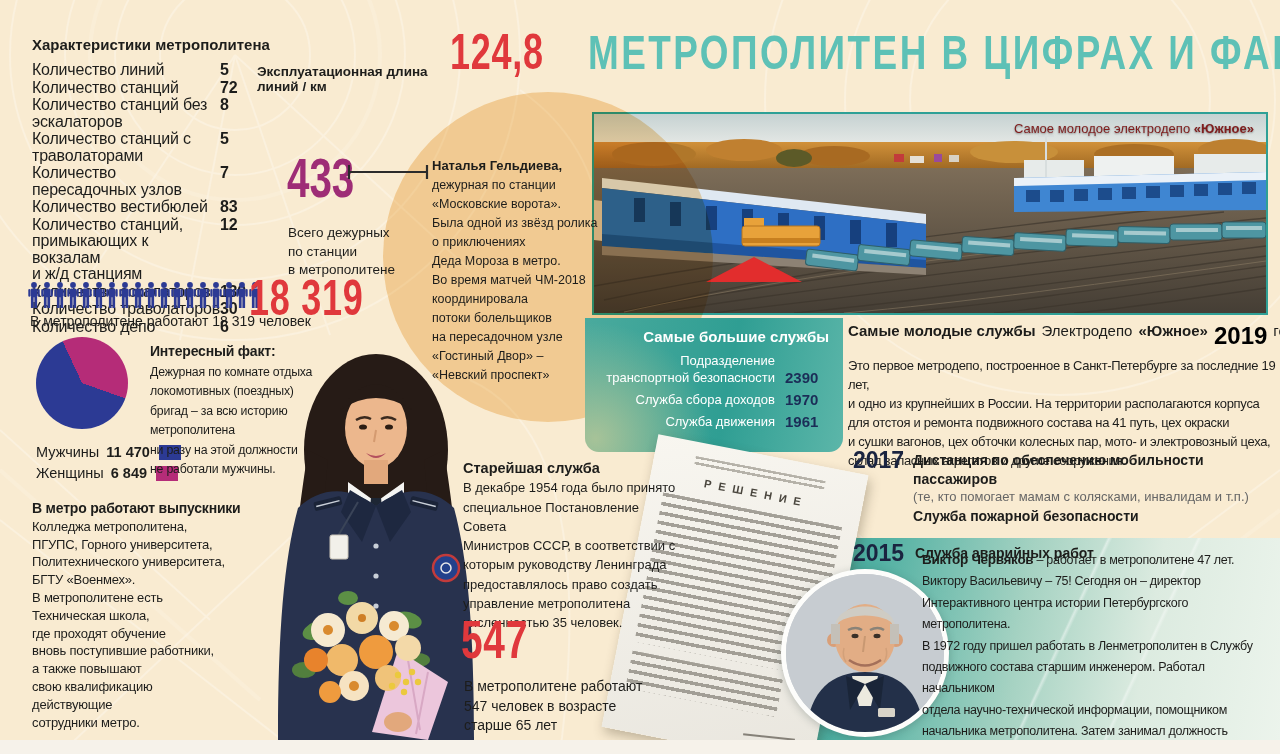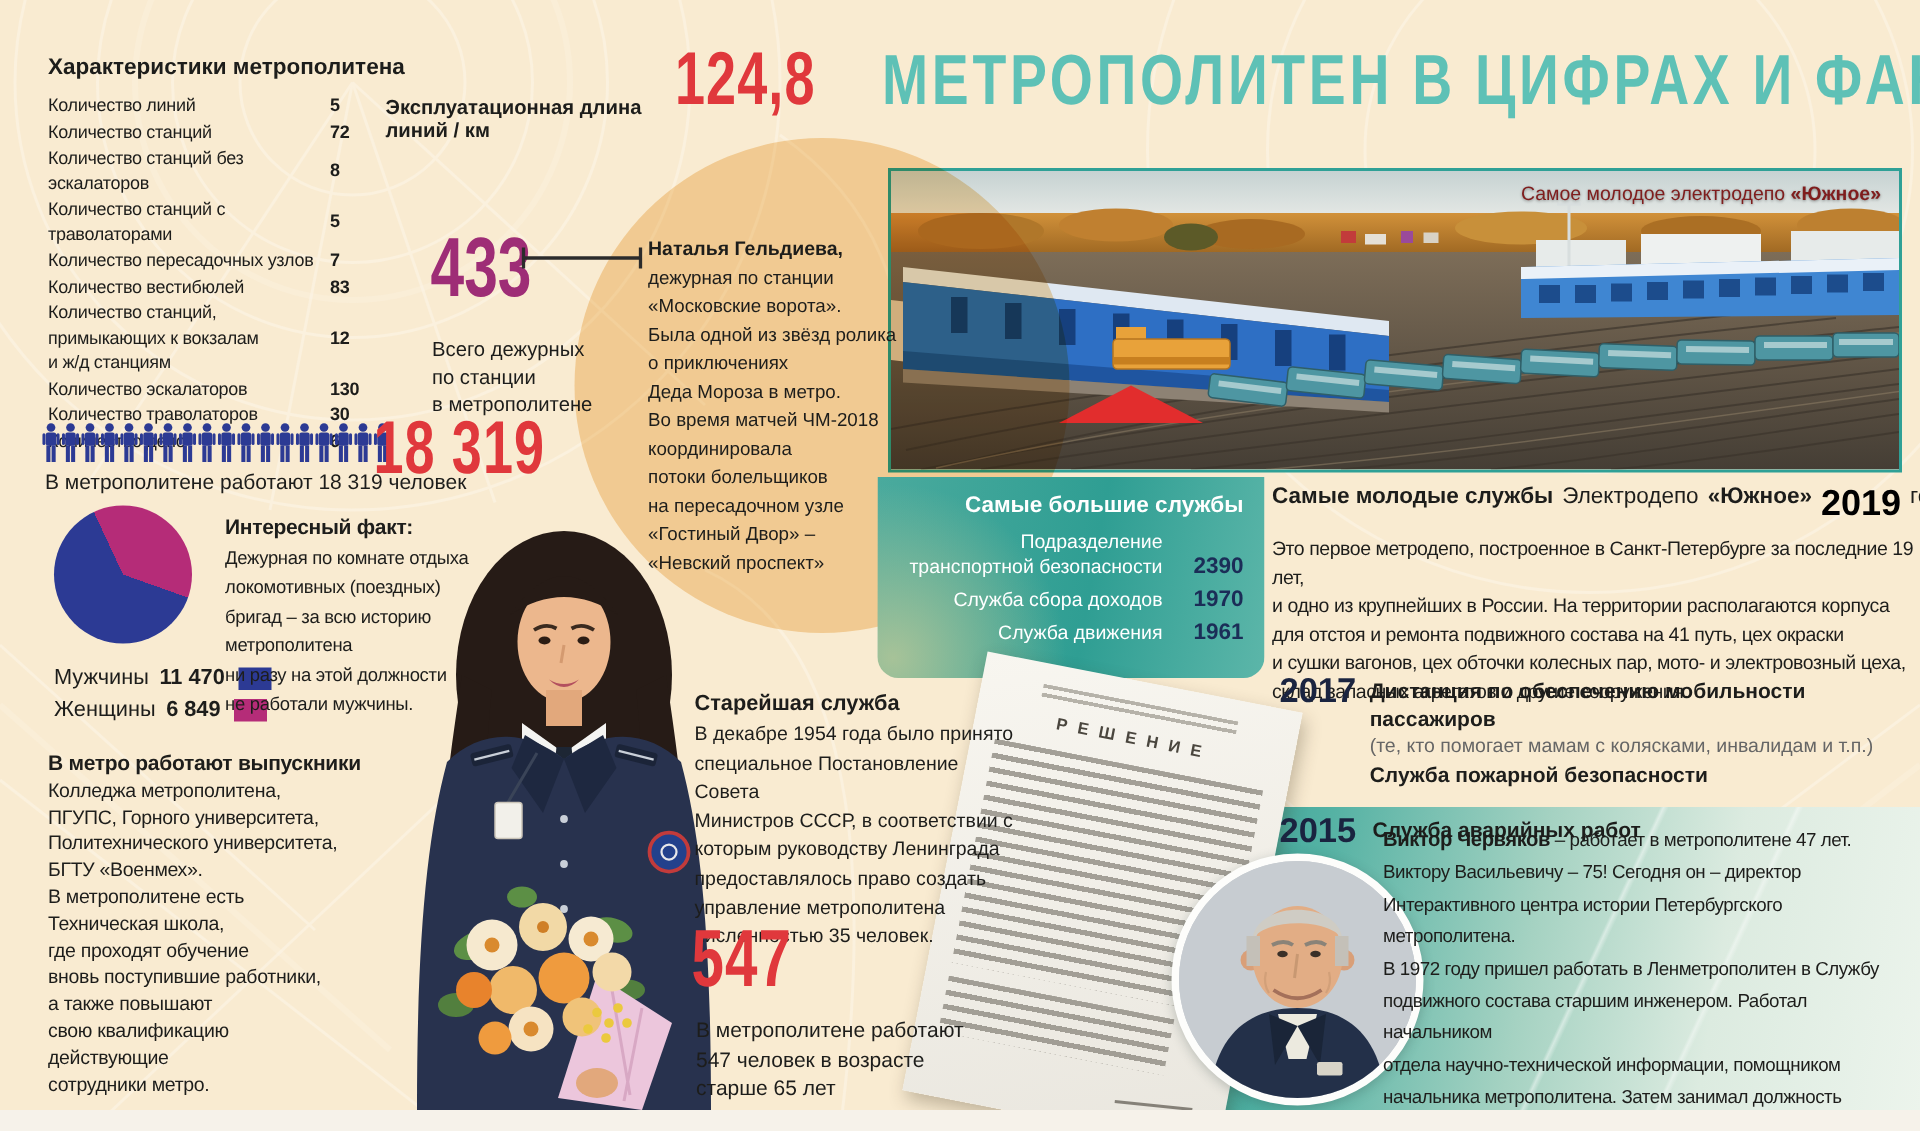--- a/index.html
+++ b/index.html
@@ -8,21 +8,21 @@
   .abs{position:absolute}
   .pl{white-space:pre-line}
   svg{display:block}
 
   .map-bg{left:0;top:0;z-index:0;opacity:.55}
   .bottom-strip{left:0;top:740px;width:1280px;height:14px;background:#f6f2ea;z-index:6}
 
   
   .stats-heading{left:32px;top:36px;font-size:15px;font-weight:700;z-index:5}
   .stats{left:32px;top:62px;width:214px;z-index:5}
-  .stat-row{display:flex;align-items:center;font-size:12px;line-height:16.5px;letter-spacing:-.2px;margin-bottom:1px}
+  .stat-row{display:flex;align-items:flex-start;font-size:16px;line-height:16.5px;letter-spacing:-.2px;margin-bottom:1px}
   .stat-value{margin-left:auto;font-weight:700;min-width:26px}
 
   .len-label{left:257px;top:64px;width:210px;font-size:13.5px;font-weight:700;z-index:5}
   .bignum{font-weight:700;color:#e0383c;transform:scaleX(.72);transform-origin:left top;letter-spacing:1px;line-height:1;white-space:nowrap}
   .len-value{left:450px;top:27px;font-size:50px;z-index:5}
 
   .title{left:588px;top:26px;font-size:45px;font-weight:700;color:#5ec1b6;letter-spacing:3px;transform:scaleX(.82) scaleY(1.05);transform-origin:left top;white-space:nowrap;z-index:5}
 
   
   .photo{left:592px;top:112px;width:676px;height:203px;border:2px solid #2fa096;z-index:1;overflow:hidden}
@@ -56,21 +56,21 @@
   .grads b{font-size:14px}
 
   
   .big-panel{left:585px;top:318px;width:258px;height:134px;border-radius:0 0 14px 14px;z-index:2;
     background:radial-gradient(circle at 4% 90%,rgba(172,196,152,.95) 0%,rgba(172,196,152,0) 42%),
                linear-gradient(100deg,#4aaa9d 0%,#2f9e93 55%,#5cb6a9 100%);
     text-align:right;padding:10px 14px 0 0;color:#fff}
   .big-heading{font-weight:700;font-size:15px;margin-bottom:7px}
   .big-row{display:flex;justify-content:flex-end;align-items:flex-end;margin-bottom:5px}
   .big-label{font-size:13px;line-height:17px;white-space:pre-line}
-  .big-value{font-weight:700;font-size:15px;color:#1b2d57;width:44px;text-align:right;margin-left:10px}
+  .big-value{font-weight:700;font-size:15px;color:#1b2d57;width:44px;text-align:left;margin-left:10px}
 
   .youngest{left:848px;top:322px;width:428px;z-index:5}
   .y-head{display:flex;align-items:flex-start;gap:6px;font-size:15px;white-space:nowrap}
   .y-year{font-size:24px;font-weight:700;color:#000000}
   .y-text{margin-top:6px;font-size:13px;line-height:19px;letter-spacing:-.3px}
 
   .timeline{left:853px;top:447px;z-index:5}
   .tl-entry{display:flex;margin-bottom:15px}
   .tl-year{font-size:23px;font-weight:700;color:#1a2440;width:62px}
   .tl-lines{padding-top:4px}

